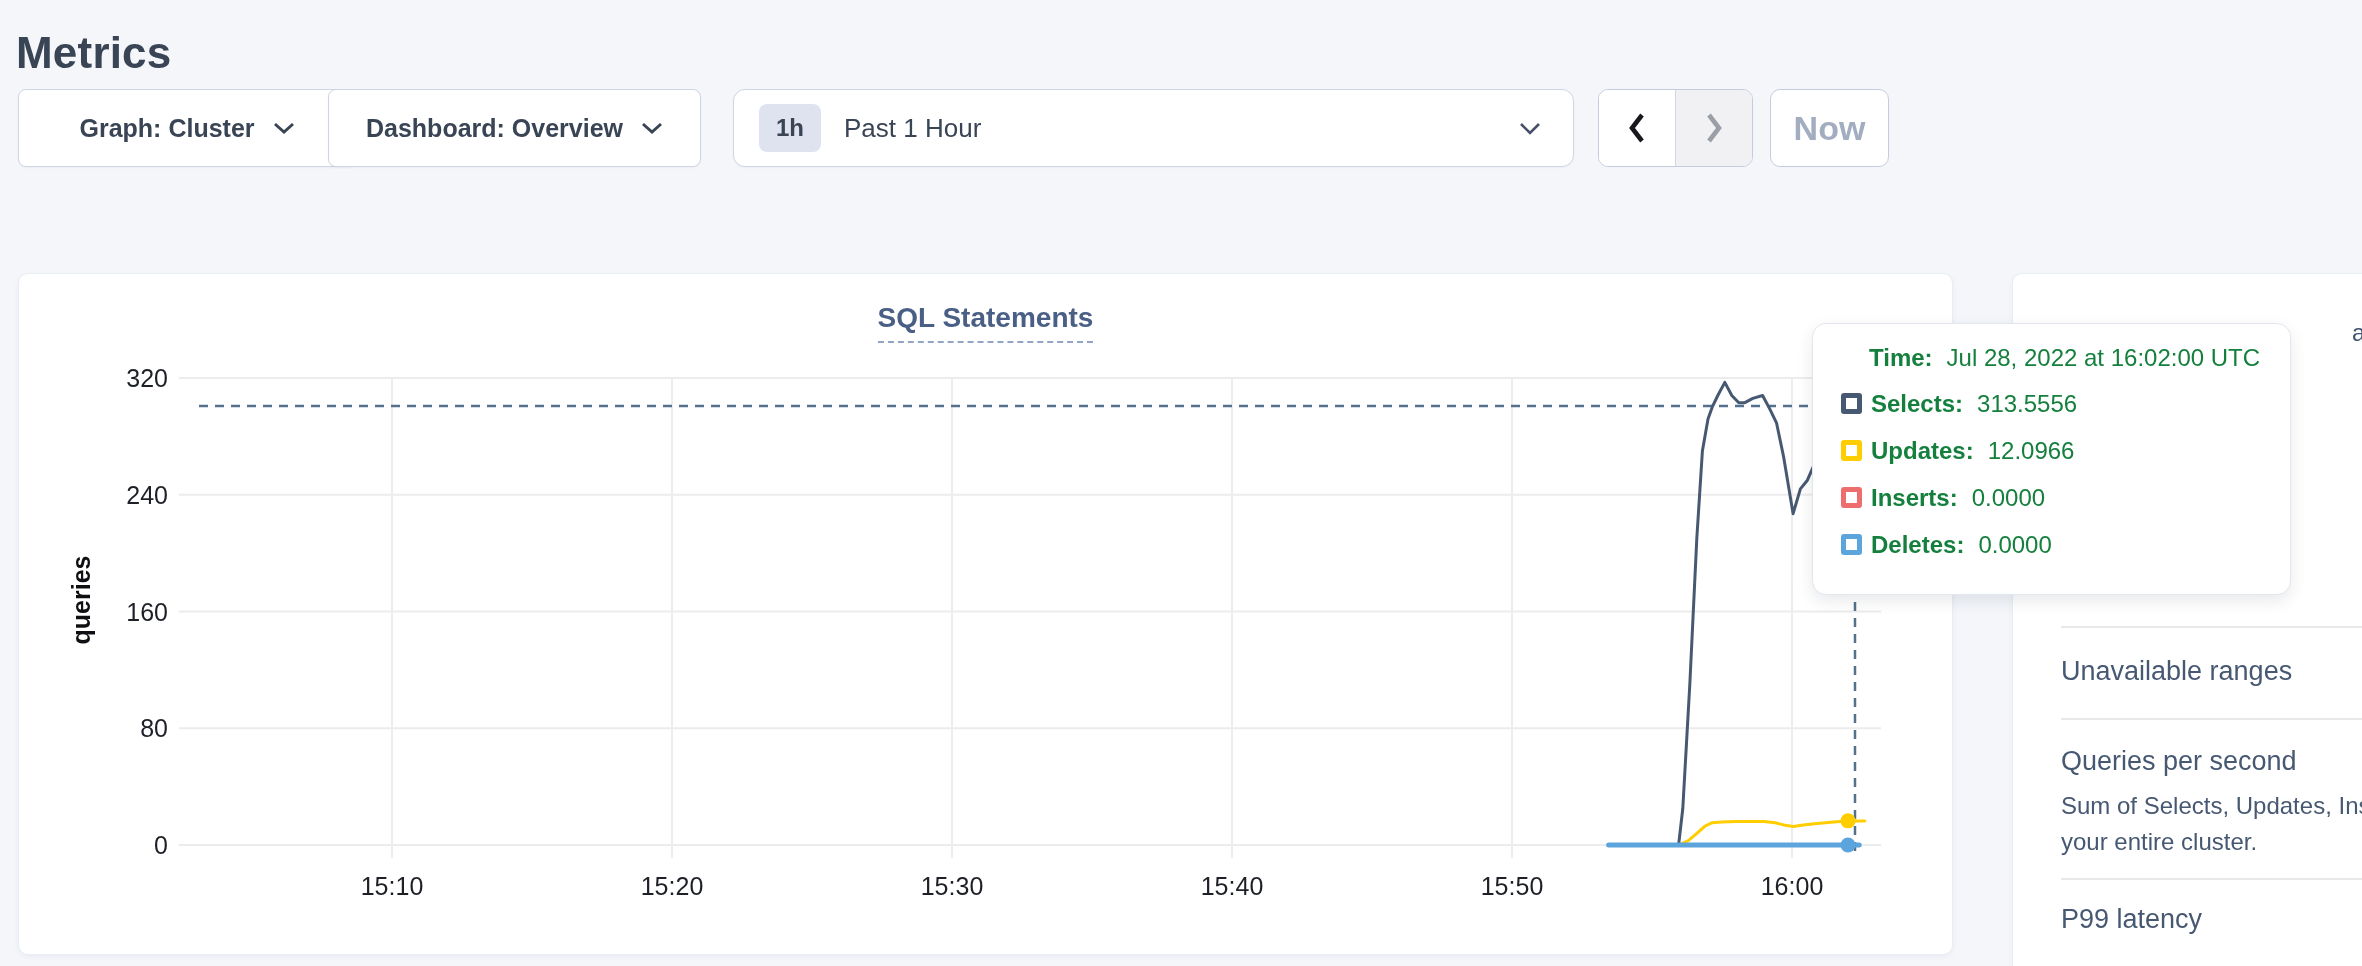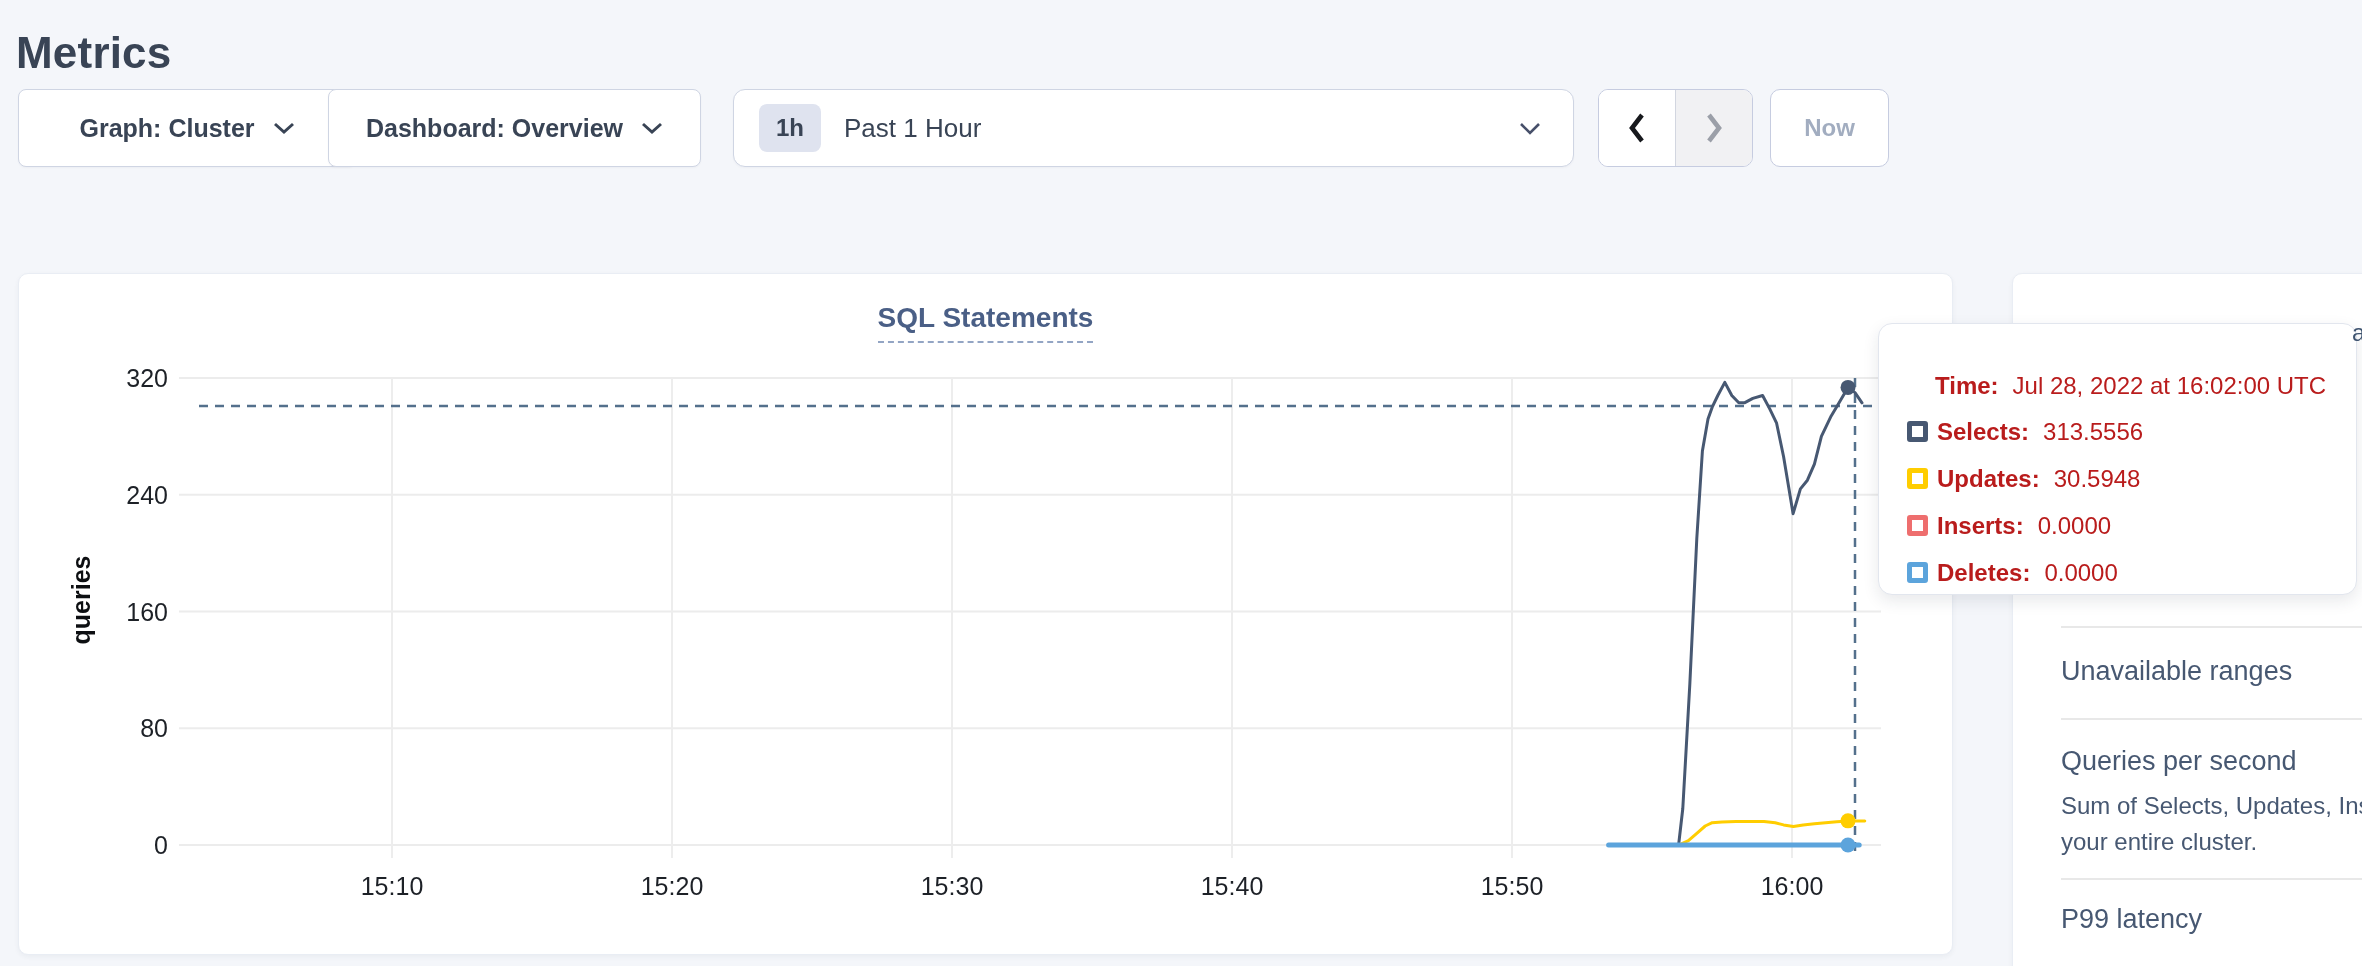--- a/index.html
+++ b/index.html
@@ -20,44 +20,44 @@
   .tw-badge { margin-left:25px; background:#dfe3ef; border-radius:8px; padding:10px 17px;
               font-size:24px; font-weight:bold; color:#394455; }
   .tw-label { margin-left:23px; font-size:26px; color:#394455; }
   .time-select .chev { margin-left:auto; margin-right:32px; }
   .pager { position:absolute; left:1598px; top:89px; width:155px; height:78px; border:1.5px solid #c6cce0;
            border-radius:10px; background:#fff; display:flex; overflow:hidden; }
   .pager .half { flex:1; display:flex; align-items:center; justify-content:center; cursor:pointer; }
   .pager .prev { border-right:1.5px solid #d2d6e0; background:#fff; }
   .pager .next { background:#f1f1f3; }
   .now-btn { position:absolute; left:1770px; top:89px; width:119px; height:78px; background:#fff;
-             border:1.5px solid #c6cce0; border-radius:10px; color:#a2adc0; font-size:24px; font-weight:bold;
+             border:1.5px solid #c6cce0; border-radius:10px; color:#a2adc0; font-size:34px; font-weight:bold;
              display:flex; align-items:center; justify-content:center; }
 
   
   .chart-card { position:absolute; left:18px; top:273px; width:1935px; height:682px; background:#fff;
                 border:1px solid #e9edf4; border-radius:10px; box-shadow:0 2px 5px rgba(40,50,70,.05); }
   .chart-title-wrap { position:absolute; left:0; top:28px; width:100%; text-align:center; }
   .chart-title { display:inline-block; font-size:28px; font-weight:bold; color:#4a5f86;
                  border-bottom:2.5px dashed #93a5c4; padding-bottom:7px; }
 
   .sidebar-card { position:absolute; left:2012px; top:273px; width:500px; height:760px; background:#fff;
                   border:1px solid #e9edf4; border-radius:10px; box-shadow:0 2px 5px rgba(40,50,70,.05); }
   .sb-div { position:absolute; left:48px; right:0; height:2px; background:#e8e8e8; }
   .sb-h { position:absolute; left:48px; font-size:27px; font-weight:normal; color:#475872; white-space:nowrap; }
   .sb-desc { position:absolute; left:48px; font-size:24px; color:#475872; line-height:36px; white-space:nowrap; }
   .sb-partial { position:absolute; left:2352px; top:319px; font-size:24px; color:#3e536f; z-index:6; }
 
   
   #chart-svg { position:absolute; left:0; top:0; z-index:2; pointer-events:none; }
 
   
-  .tooltip { position:absolute; left:1878px; top:323px; width:479px; height:272px; background:#fff;
+  .tooltip { position:absolute; left:1812px; top:323px; width:479px; height:272px; background:#fff;
              border:1.5px solid #e2e6ee; border-radius:14px; box-shadow:0 6px 16px rgba(30,40,60,.10);
-             z-index:5; padding-top:40px; color:#b91c1c; }
+             z-index:5; padding-top:12px; color:#15803d; }
   .tt-row { display:flex; align-items:center; height:47px; padding-left:28px; font-size:24px; }
   .tt-row.time { height:44px; padding-left:56px; }
   .tt-label { font-weight:bold; }
   .tt-value { margin-left:14px; }
   .tt-swatch { width:21px; height:21px; border:5px solid #000; border-radius:3px; background:#fff; margin-right:9px; flex:none; }
 </style>
 </head>
 <body>
 
 <h1 class="page-title">Metrics</h1>
@@ -162,21 +162,21 @@
     <span class="tt-value">Jul 28, 2022 at 16:02:00 UTC</span>
   </div>
   <div class="tt-row">
     <span class="tt-swatch" style="border-color: rgb(71, 88, 114);"></span>
     <span class="tt-label">Selects:</span>
     <span class="tt-value">313.5556</span>
   </div>
   <div class="tt-row">
     <span class="tt-swatch" style="border-color: rgb(255, 205, 0);"></span>
     <span class="tt-label">Updates:</span>
-    <span class="tt-value">30.5948</span>
+    <span class="tt-value">12.0966</span>
   </div>
   <div class="tt-row">
     <span class="tt-swatch" style="border-color: rgb(238, 110, 110);"></span>
     <span class="tt-label">Inserts:</span>
     <span class="tt-value">0.0000</span>
   </div>
   <div class="tt-row">
     <span class="tt-swatch" style="border-color: rgb(92, 164, 220);"></span>
     <span class="tt-label">Deletes:</span>
     <span class="tt-value">0.0000</span>

